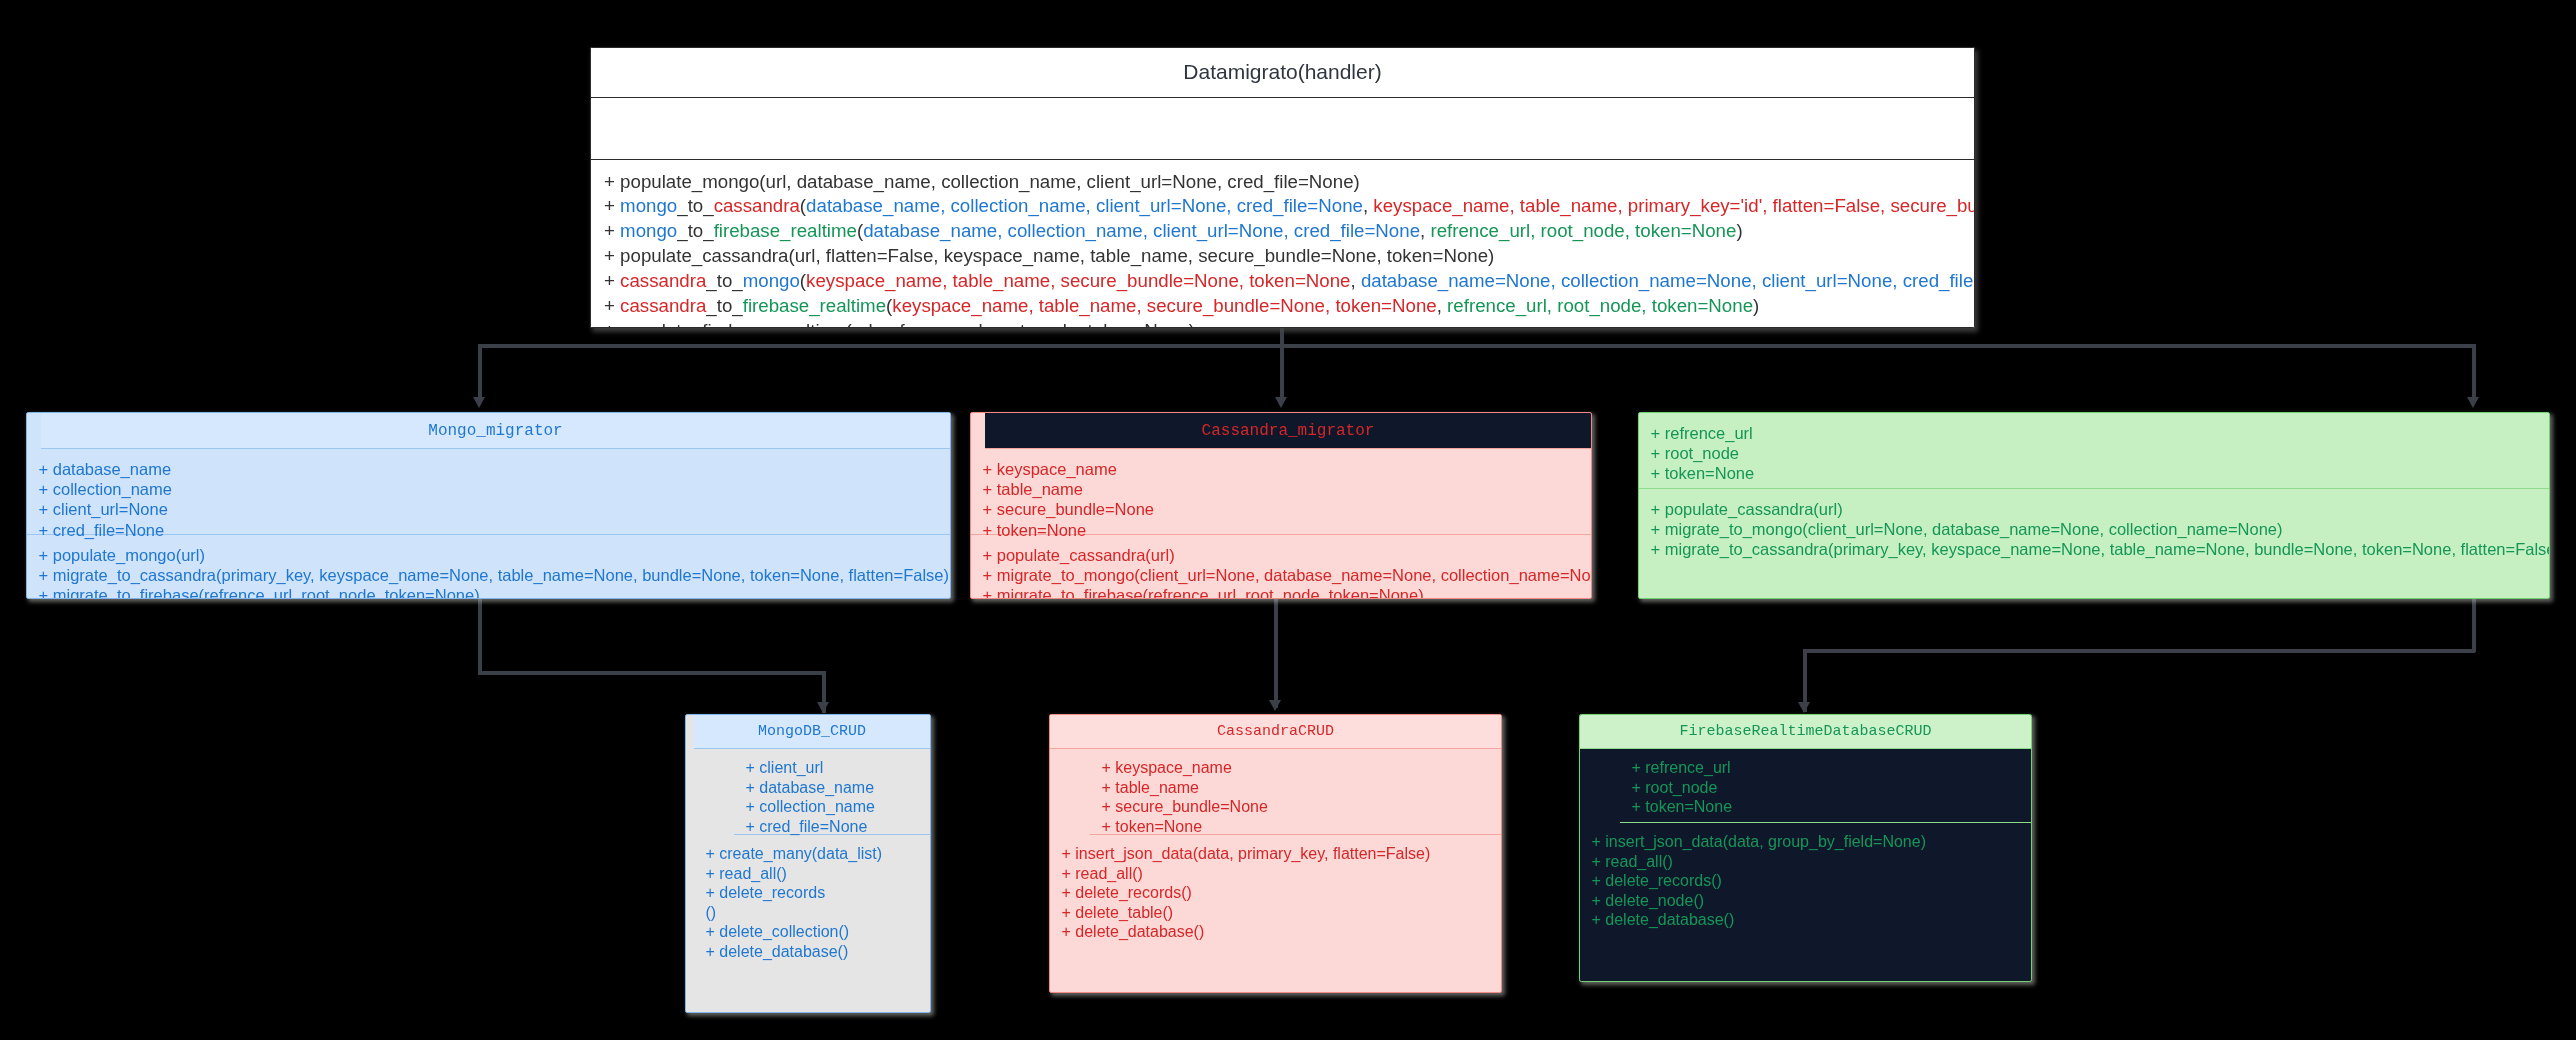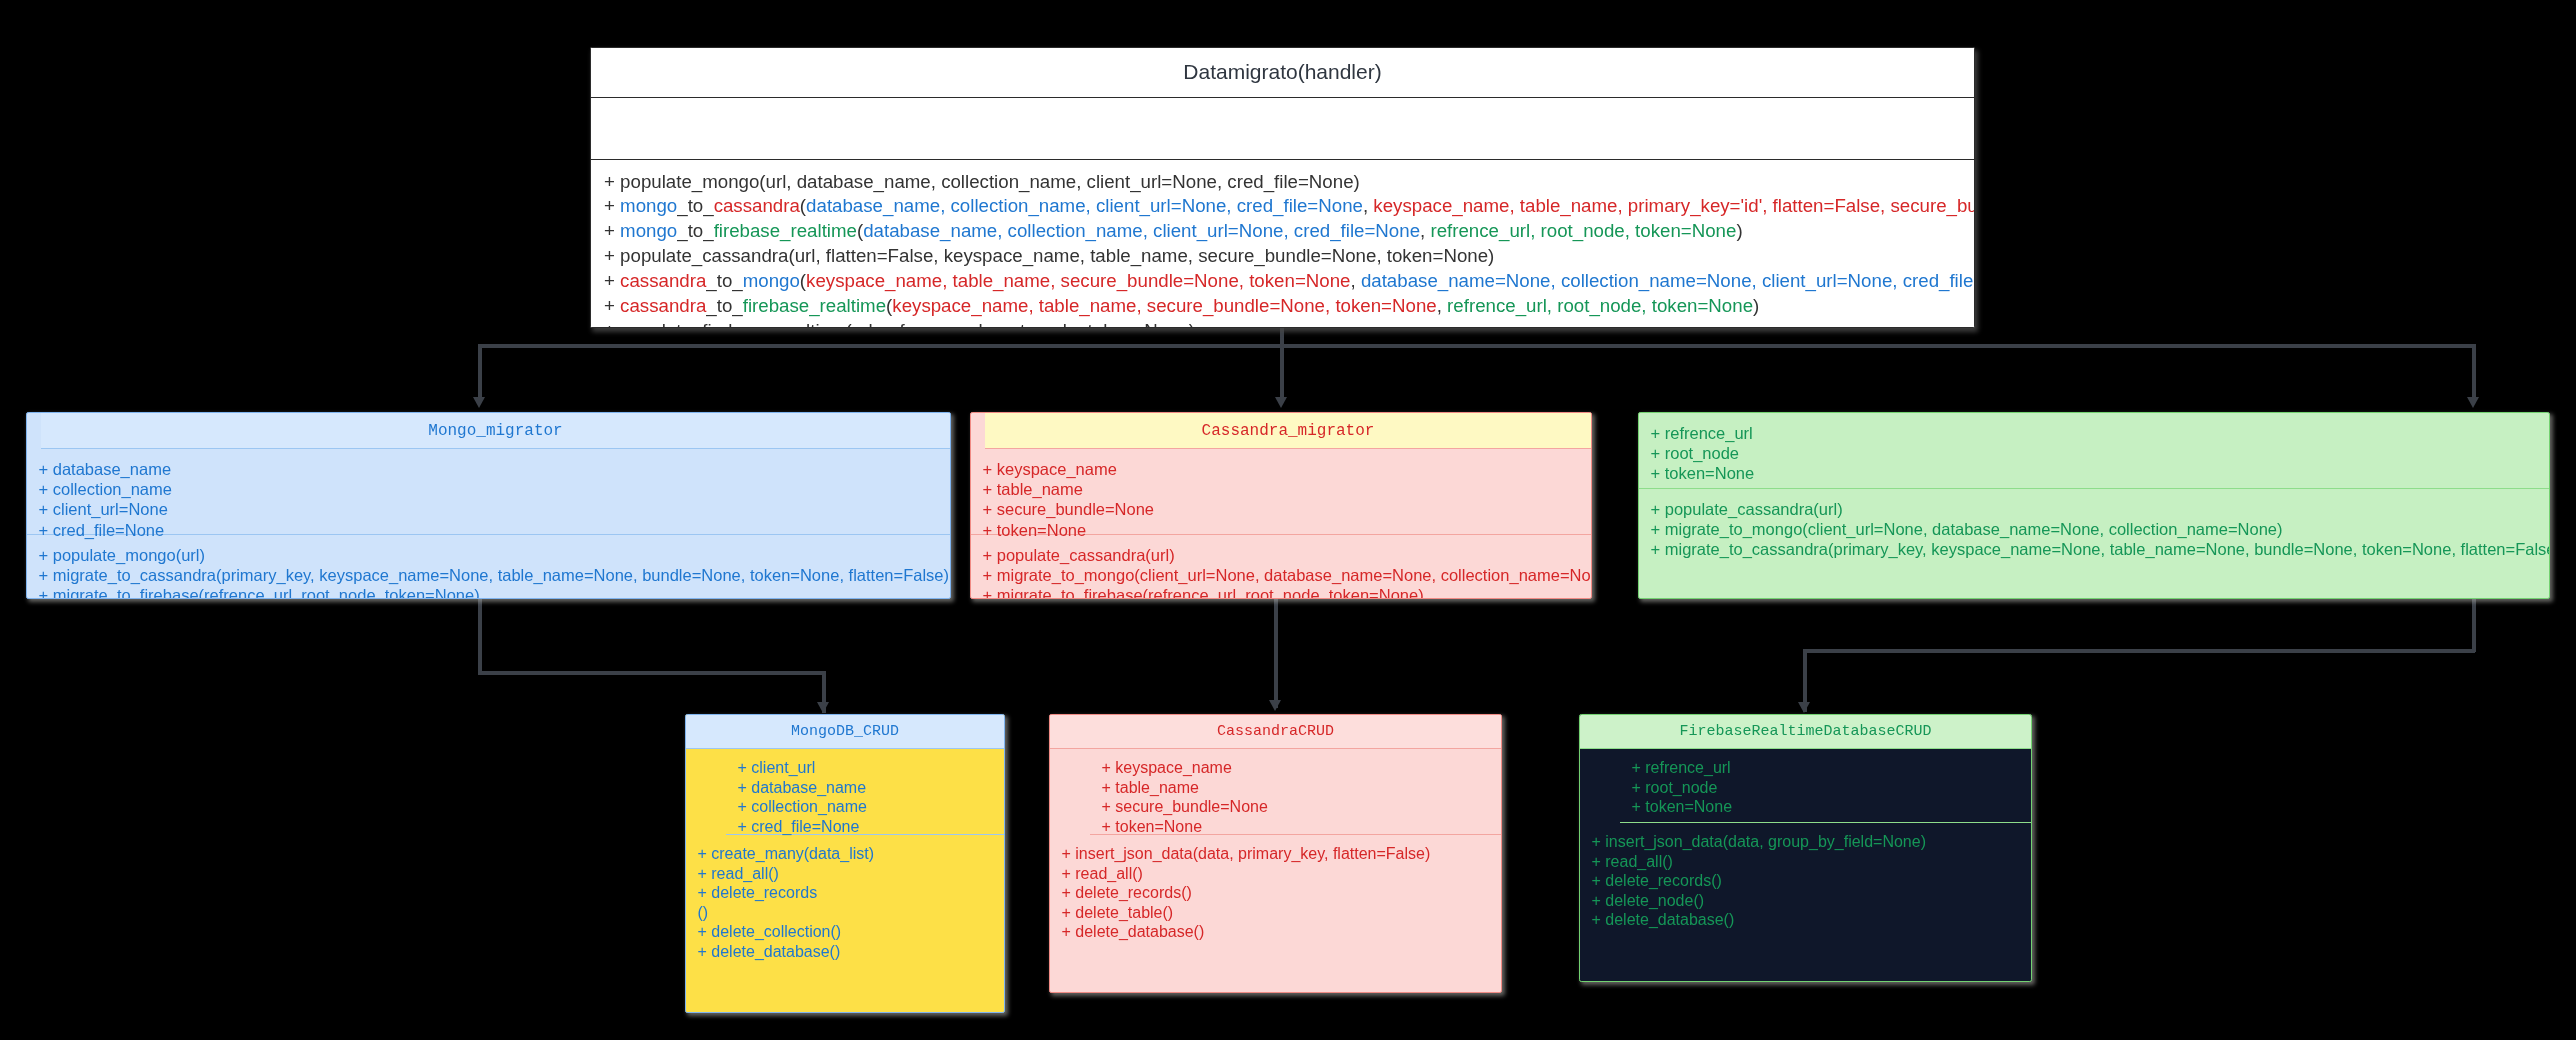--- a/index.html
+++ b/index.html
@@ -106,42 +106,42 @@
   }
   #mongo-migrator .title { color: #1f77d0; border-bottom: 0.7px solid #9cc6f2; background: #d6e8fd; }
   #mongo-migrator .attrs { color: #1f77d0; border-bottom: 0.7px solid #9cc6f2; }
   #mongo-migrator .methods { color: #1f77d0; }
 
   #cassandra-migrator {
     left: 970px; width: 622px;
     background: #fcd8d6;
     border: 0.7px solid #f08a84;
   }
-  #cassandra-migrator .title { color: #d62728; border-bottom: 0.7px solid #f3a5a0; background: #fef9c3; }
+  #cassandra-migrator .title { color: #d62728; border-bottom: 0.7px solid #f3a5a0; background: #0f172a; }
   #cassandra-migrator .attrs { color: #d62728; border-bottom: 0.7px solid #f3a5a0; }
   #cassandra-migrator .methods { color: #d62728; }
 
   #firebase-migrator {
     left: 1638px; width: 912px;
     background: #c6f0c2;
     border: 0.7px solid #73d271;
   }
   #firebase-migrator .title { color: #159657; border-bottom: 0.7px solid #8edd8b; background: #cdf2c9; }
   #firebase-migrator .attrs { color: #159657; border-bottom: 0.7px solid #8edd8b; height: 76px;}
   #firebase-migrator .methods { color: #159657; }
 
   
   .crud { top: 714px; }
   .crud .title { font-family: "Liberation Mono", monospace; font-size: 15px; padding: 8px 0 8px 0; }
   .crud .attrs { padding: 9.4px 0 7.2px 11.5px; font-size: 16px; margin-left: 40px; }
   .crud .methods { padding: 9.4px 0 7.2px 11.5px; font-size: 16px; }
 
   #mongodb-crud {
-    left: 685px; width: 320px; height: 299px;
-    background: #fde047; border: 0.7px solid #7fb4ef;
+    left: 685px; width: 246px; height: 299px;
+    background: #e5e5e5; border: 0.7px solid #7fb4ef; padding-left: 8px;
   }
   #mongodb-crud .title { color: #1f77d0; border-bottom: 0.7px solid #9cc6f2; background: #d6e8fd; }
   #mongodb-crud .attrs { color: #1f77d0; border-bottom: 0.7px solid #9cc6f2; height: 86px; }
   #mongodb-crud .methods { color: #1f77d0; }
 
   #cassandra-crud {
     left: 1049px; width: 453px; height: 279px;
     background: #fcd8d6; border: 0.7px solid #f08a84;
   }
   #cassandra-crud .title { color: #d62728; border-bottom: 0.7px solid #f3a5a0; background: #fddedc; }

